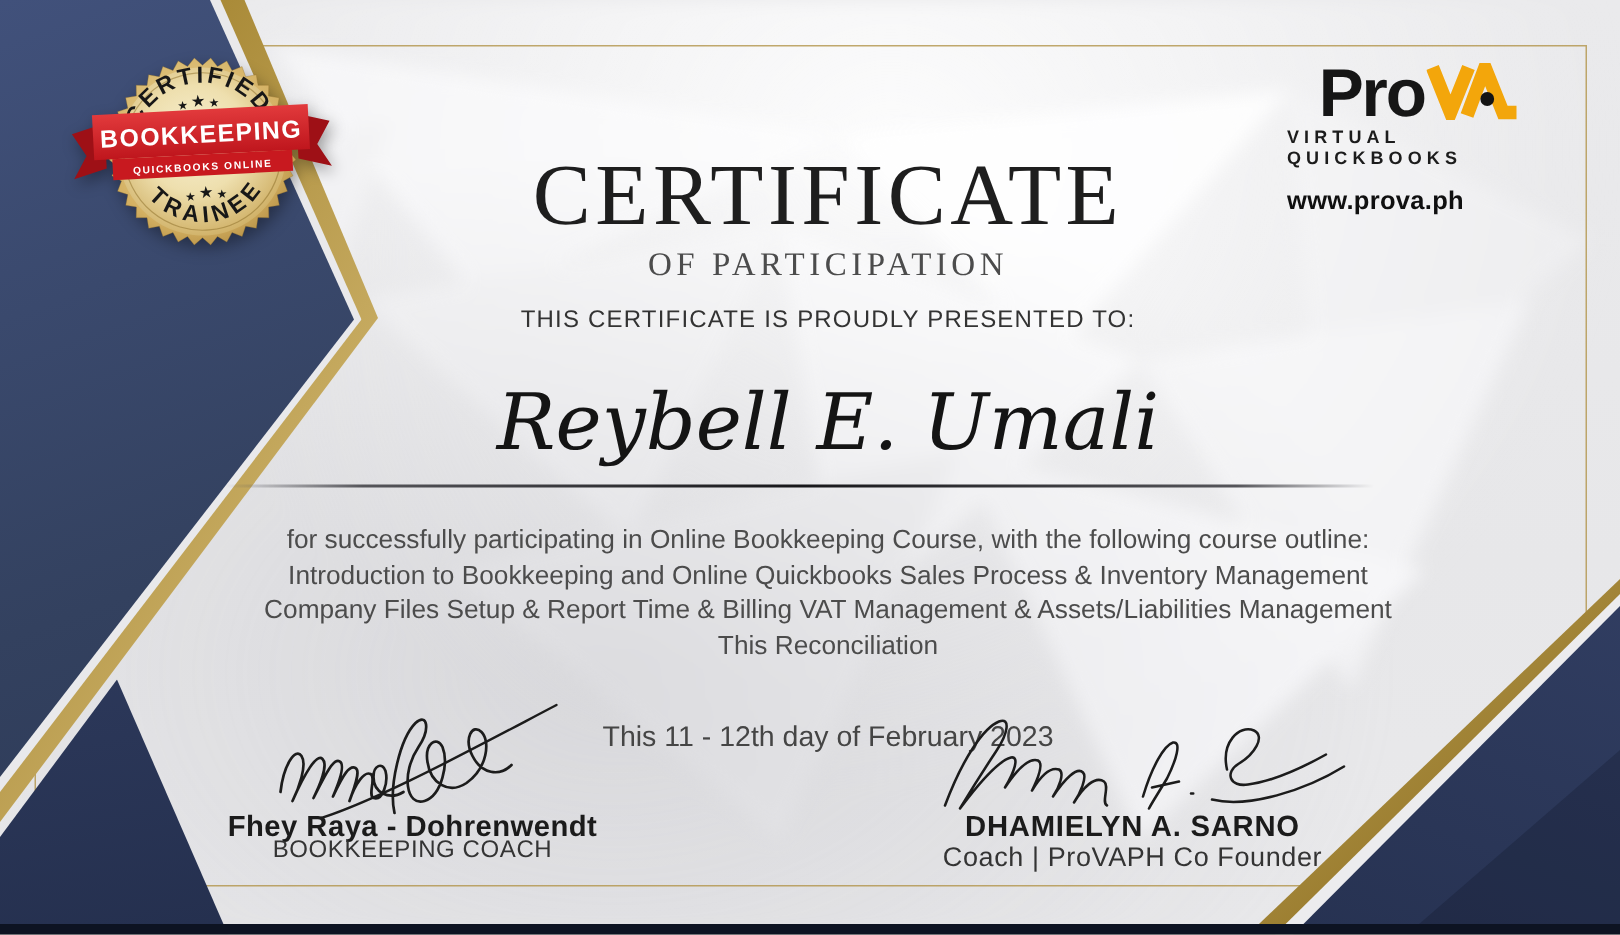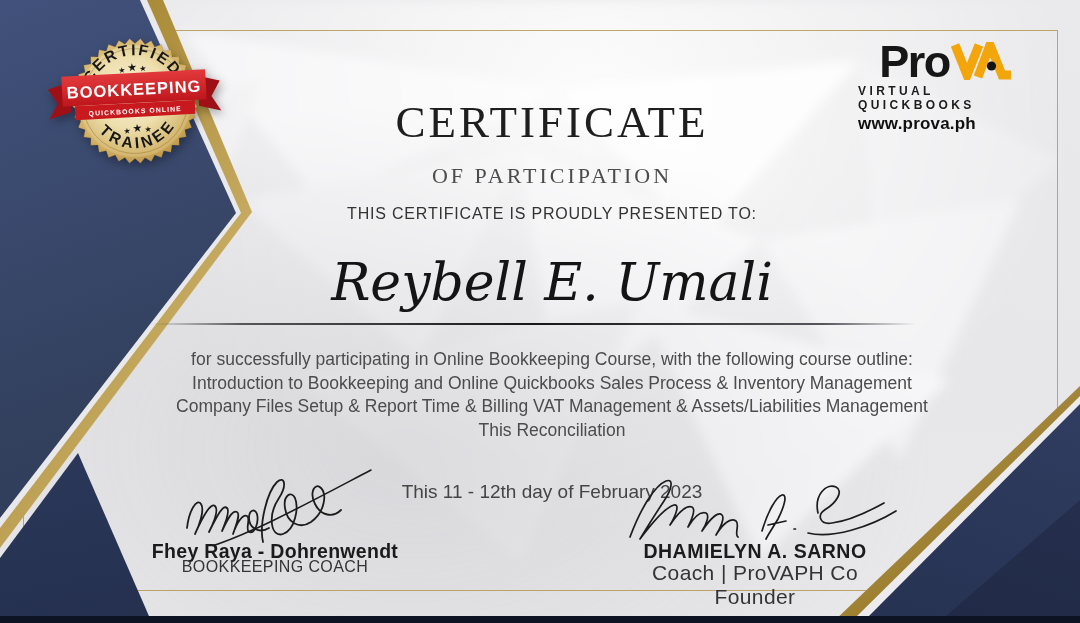--- a/index.html
+++ b/index.html
@@ -34,37 +34,37 @@
            background:linear-gradient(170deg,#3a4870 10%,#232e4c 85%);}
   .br-gold{clip-path:polygon(1080px 386px,1080px 623px,832px 623px);
            background:linear-gradient(320deg,#8f7020 5%,#ecd695 55%,#a88a33 95%);}
   .br-gap{clip-path:polygon(1080px 396px,1080px 623px,850px 623px);background:#eceued;background:#ececee;}
   .br-navy{clip-path:polygon(1080px 404px,1080px 623px,862px 623px);
            background:linear-gradient(200deg,#3a4870 10%,#232e4c 80%);}
   .br-facet{clip-path:polygon(1080px 500px,1080px 623px,938px 623px);background:rgba(8,12,28,.22);}
   .bottom-bar{left:0;right:0;bottom:0;height:7px;background:#0d1322;}
   
   .centered{left:64px;right:40px;text-align:center;}
-  .title{top:96px;font-family:"Liberation Serif",serif;font-size:45px;letter-spacing:3px;color:#1e1e1e;}
+  .title{top:96px;font-family:"Liberation Serif",serif;font-size:58px;letter-spacing:3px;color:#1e1e1e;}
   .subtitle{top:163px;font-family:"Liberation Serif",serif;font-size:22px;letter-spacing:3px;color:#4c4c4c;}
   .presented{top:205px;font-size:16px;letter-spacing:.8px;color:#333;}
   .recipient{top:252px;font-family:"DejaVu Serif",serif;font-style:italic;font-size:52px;color:#141414;}
   .name-line{left:150px;width:766px;top:323px;height:2px;
     background:linear-gradient(90deg,rgba(70,70,70,0) 0%,#55555a 12%,#17171a 50%,#55555a 88%,rgba(70,70,70,0) 100%);}
   .bodytext{top:348px;font-size:17.5px;line-height:23.5px;color:#4c4c4c;}
   .dateline{top:459px;font-size:19px;color:#454545;margin-top:22px;}
   .sig-name{font-weight:bold;font-size:19.5px;color:#1b1b1b;letter-spacing:.3px;text-align:center;}
   .sig-role{font-size:16px;color:#343434;letter-spacing:.4px;text-align:center;}
   .sig-stroke{fill:none;stroke:#1c1c1c;stroke-linecap:round;stroke-linejoin:round;}
   
   .logo{left:858px;top:42px;width:178px;text-align:left;}
   .logo-row{display:flex;align-items:flex-end;justify-content:center;gap:1px;}
   .logo-pro{font-size:45px;font-weight:bold;color:#161616;letter-spacing:-1.5px;line-height:36px;}
   .logo-tag{margin-top:4px;font-size:12px;font-weight:bold;letter-spacing:3.4px;color:#1c1c1c;}
-  .logo-web{margin-top:2px;font-size:17px;font-weight:bold;color:#101010;letter-spacing:.2px;}
+  .logo-web{margin-top:12px;font-size:17px;font-weight:bold;color:#101010;letter-spacing:.2px;}
   .badge-svg{left:45px;top:21px;filter:drop-shadow(2px 4px 5px rgba(0,0,0,.35));}
 </style>
 </head>
 <body>
 
 <div class="stage">
 
   <div class="layer texture">
     <div class="tri t1"></div>
       <div class="tri t2"></div>
@@ -173,17 +173,17 @@
   </svg>
   <div class="abs sig-name" style="left:130px;width:290px;top:540px;">Fhey Raya - Dohrenwendt</div>
   <div class="abs sig-role" style="left:130px;width:290px;top:558px;">BOOKKEEPING COACH</div>
 
   <svg class="abs" style="left:622px;top:477px;" width="282" height="70" viewBox="0 0 282 70">
     <path class="sig-stroke" stroke-width="1.7" d="M8 60 C20 28 34 8 44 4 C52 1 50 12 42 24 C32 39 24 52 18 62 C30 46 44 30 52 28 C58 27 54 38 48 48 C56 36 64 28 70 30 C74 32 70 42 66 50 C72 40 78 34 84 36 C88 38 84 48 80 54 C88 42 96 34 100 38 C103 41 98 52 94 58 C100 48 108 40 114 44 C118 47 112 58 116 60"></path>
     <path class="sig-stroke" stroke-width="1.7" d="M140 54 C146 34 154 20 160 18 C166 17 162 30 156 42 C150 52 146 58 144 62 M146 48 L164 44 M172 52 L173.5 52"></path>
     <path class="sig-stroke" stroke-width="1.7" d="M196 36 C192 18 204 6 214 10 C222 14 214 26 204 32 C194 38 198 48 210 46 C226 44 244 36 262 26 M186 56 C210 62 248 50 274 34"></path>
   </svg>
   <div class="abs sig-name" style="left:615px;width:280px;top:540px;letter-spacing:.5px;">DHAMIELYN A. SARNO</div>
-  <div class="abs sig-role" style="left:615px;width:280px;top:561px;font-size:21px;">Coach | ProVAPH Co Founder</div>
+  <div class="abs sig-role" style="left:615px;width:280px;top:561px;font-size:18px;">Coach | ProVAPH Co Founder</div>
 
   <div class="abs bottom-bar"></div>
 
 </div>
 
 </body></html>

